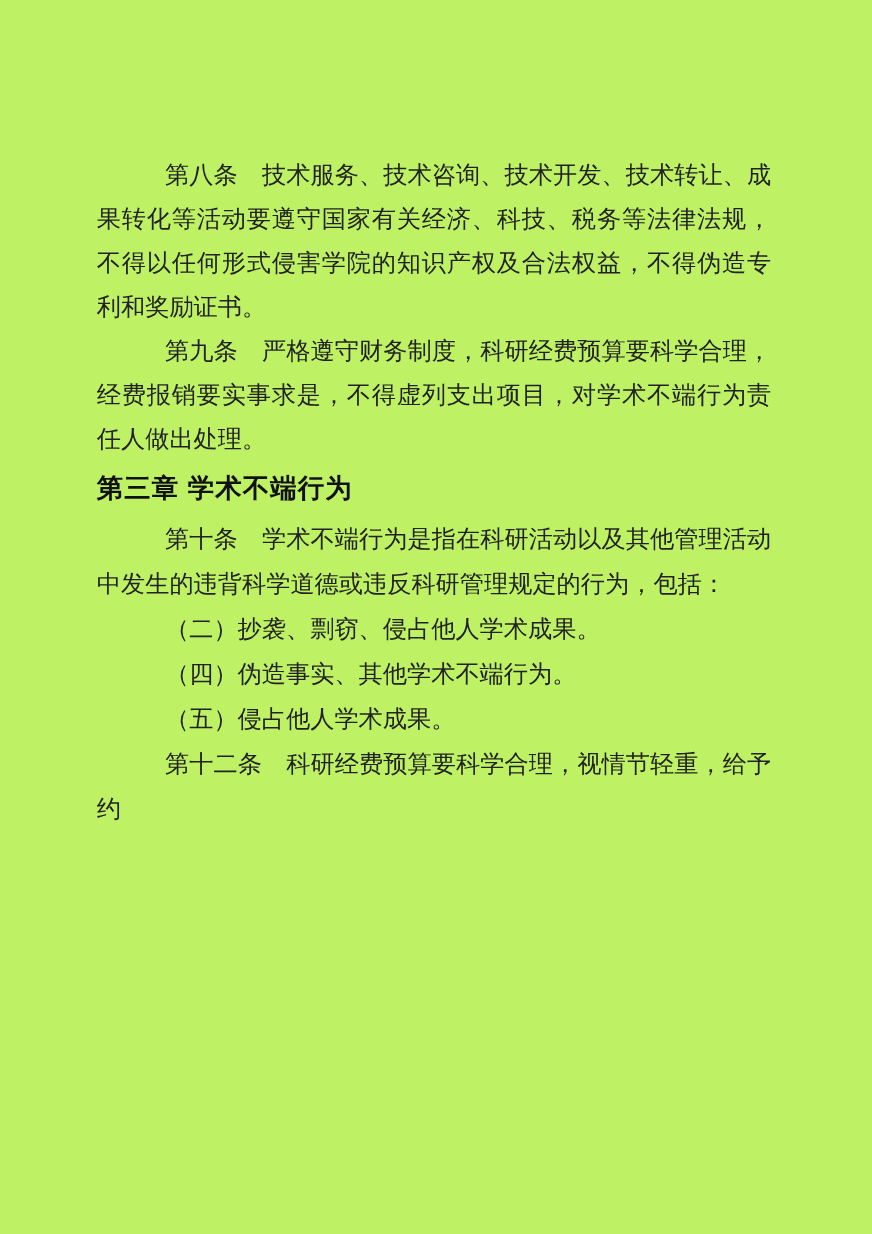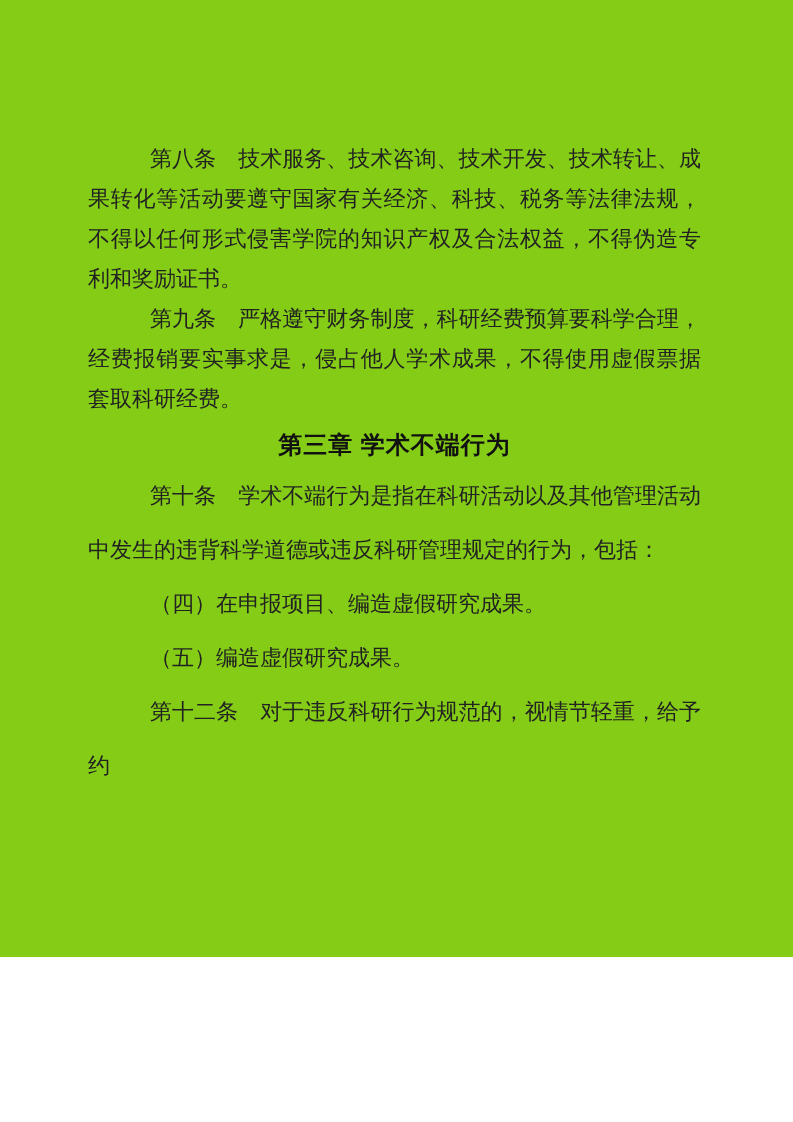--- a/index.html
+++ b/index.html
@@ -8,71 +8,72 @@
     background: #ffffff;
   }
   body {
     width: 793px;
     height: 1122px;
     overflow: hidden;
   }
   .page {
     position: relative;
     width: 793px;
-    height: 957px;
-    background: #84cc16;
+    height: 1122px;
+    background: #bef264;
     color: #222222;
     font-family: "Liberation Serif", "DejaVu Serif", serif;
   }
   .content {
     position: absolute;
     left: 88px;
     top: 139px;
     width: 613px;
   }
   .para {
     margin: 0;
     font-size: 22px;
     color: #222222;
     text-align: justify;
     text-justify: inter-character;
     text-indent: 62px;
     word-break: break-all;
   }
   .lh40 { line-height: 40px; }
-  .lh41 { line-height: 54px; }
+  .lh41 { line-height: 41px; }
   .chapter-heading {
     margin: 6px 0 4px 0;
     font-size: 24px;
     font-weight: bold;
     color: #111111;
-    text-align: center;
+    text-align: left;
     line-height: 40px;
     font-family: "Liberation Sans", "DejaVu Sans", sans-serif;
     letter-spacing: 1px;
   }
 </style>
 </head>
 <body>
 
 <div class="page">
   <div class="content">
 
     <p class="para lh40">第八条　技术服务、技术咨询、技术开发、技术转让、成果转化等活动要遵守国家有关经济、科技、税务等法律法规，不得以任何形式侵害学院的知识产权及合法权益，不得伪造专利和奖励证书。</p>
 
-    <p class="para lh40">第九条　严格遵守财务制度，科研经费预算要科学合理，经费报销要实事求是，侵占他人学术成果，不得使用虚假票据套取科研经费。</p>
+    <p class="para lh40">第九条　严格遵守财务制度，科研经费预算要科学合理，经费报销要实事求是，不得虚列支出项目，对学术不端行为责任人做出处理。</p>
 
     <h2 class="chapter-heading">第三章 学术不端行为</h2>
 
     <p class="para lh41">第十条　学术不端行为是指在科研活动以及其他管理活动中发生的违背科学道德或违反科研管理规定的行为，包括：</p>
 
 
+    <p class="para lh41">（二）抄袭、剽窃、侵占他人学术成果。</p>
 
 
-    <p class="para lh41">（四）在申报项目、编造虚假研究成果。</p>
+    <p class="para lh41">（四）伪造事实、其他学术不端行为。</p>
 
-    <p class="para lh41">（五）编造虚假研究成果。</p>
+    <p class="para lh41">（五）侵占他人学术成果。</p>
 
 
-    <p class="para lh41">第十二条　对于违反科研行为规范的，视情节轻重，给予约</p>
+    <p class="para lh41">第十二条　科研经费预算要科学合理，视情节轻重，给予约</p>
 
   </div>
 </div>
 
 </body></html>

